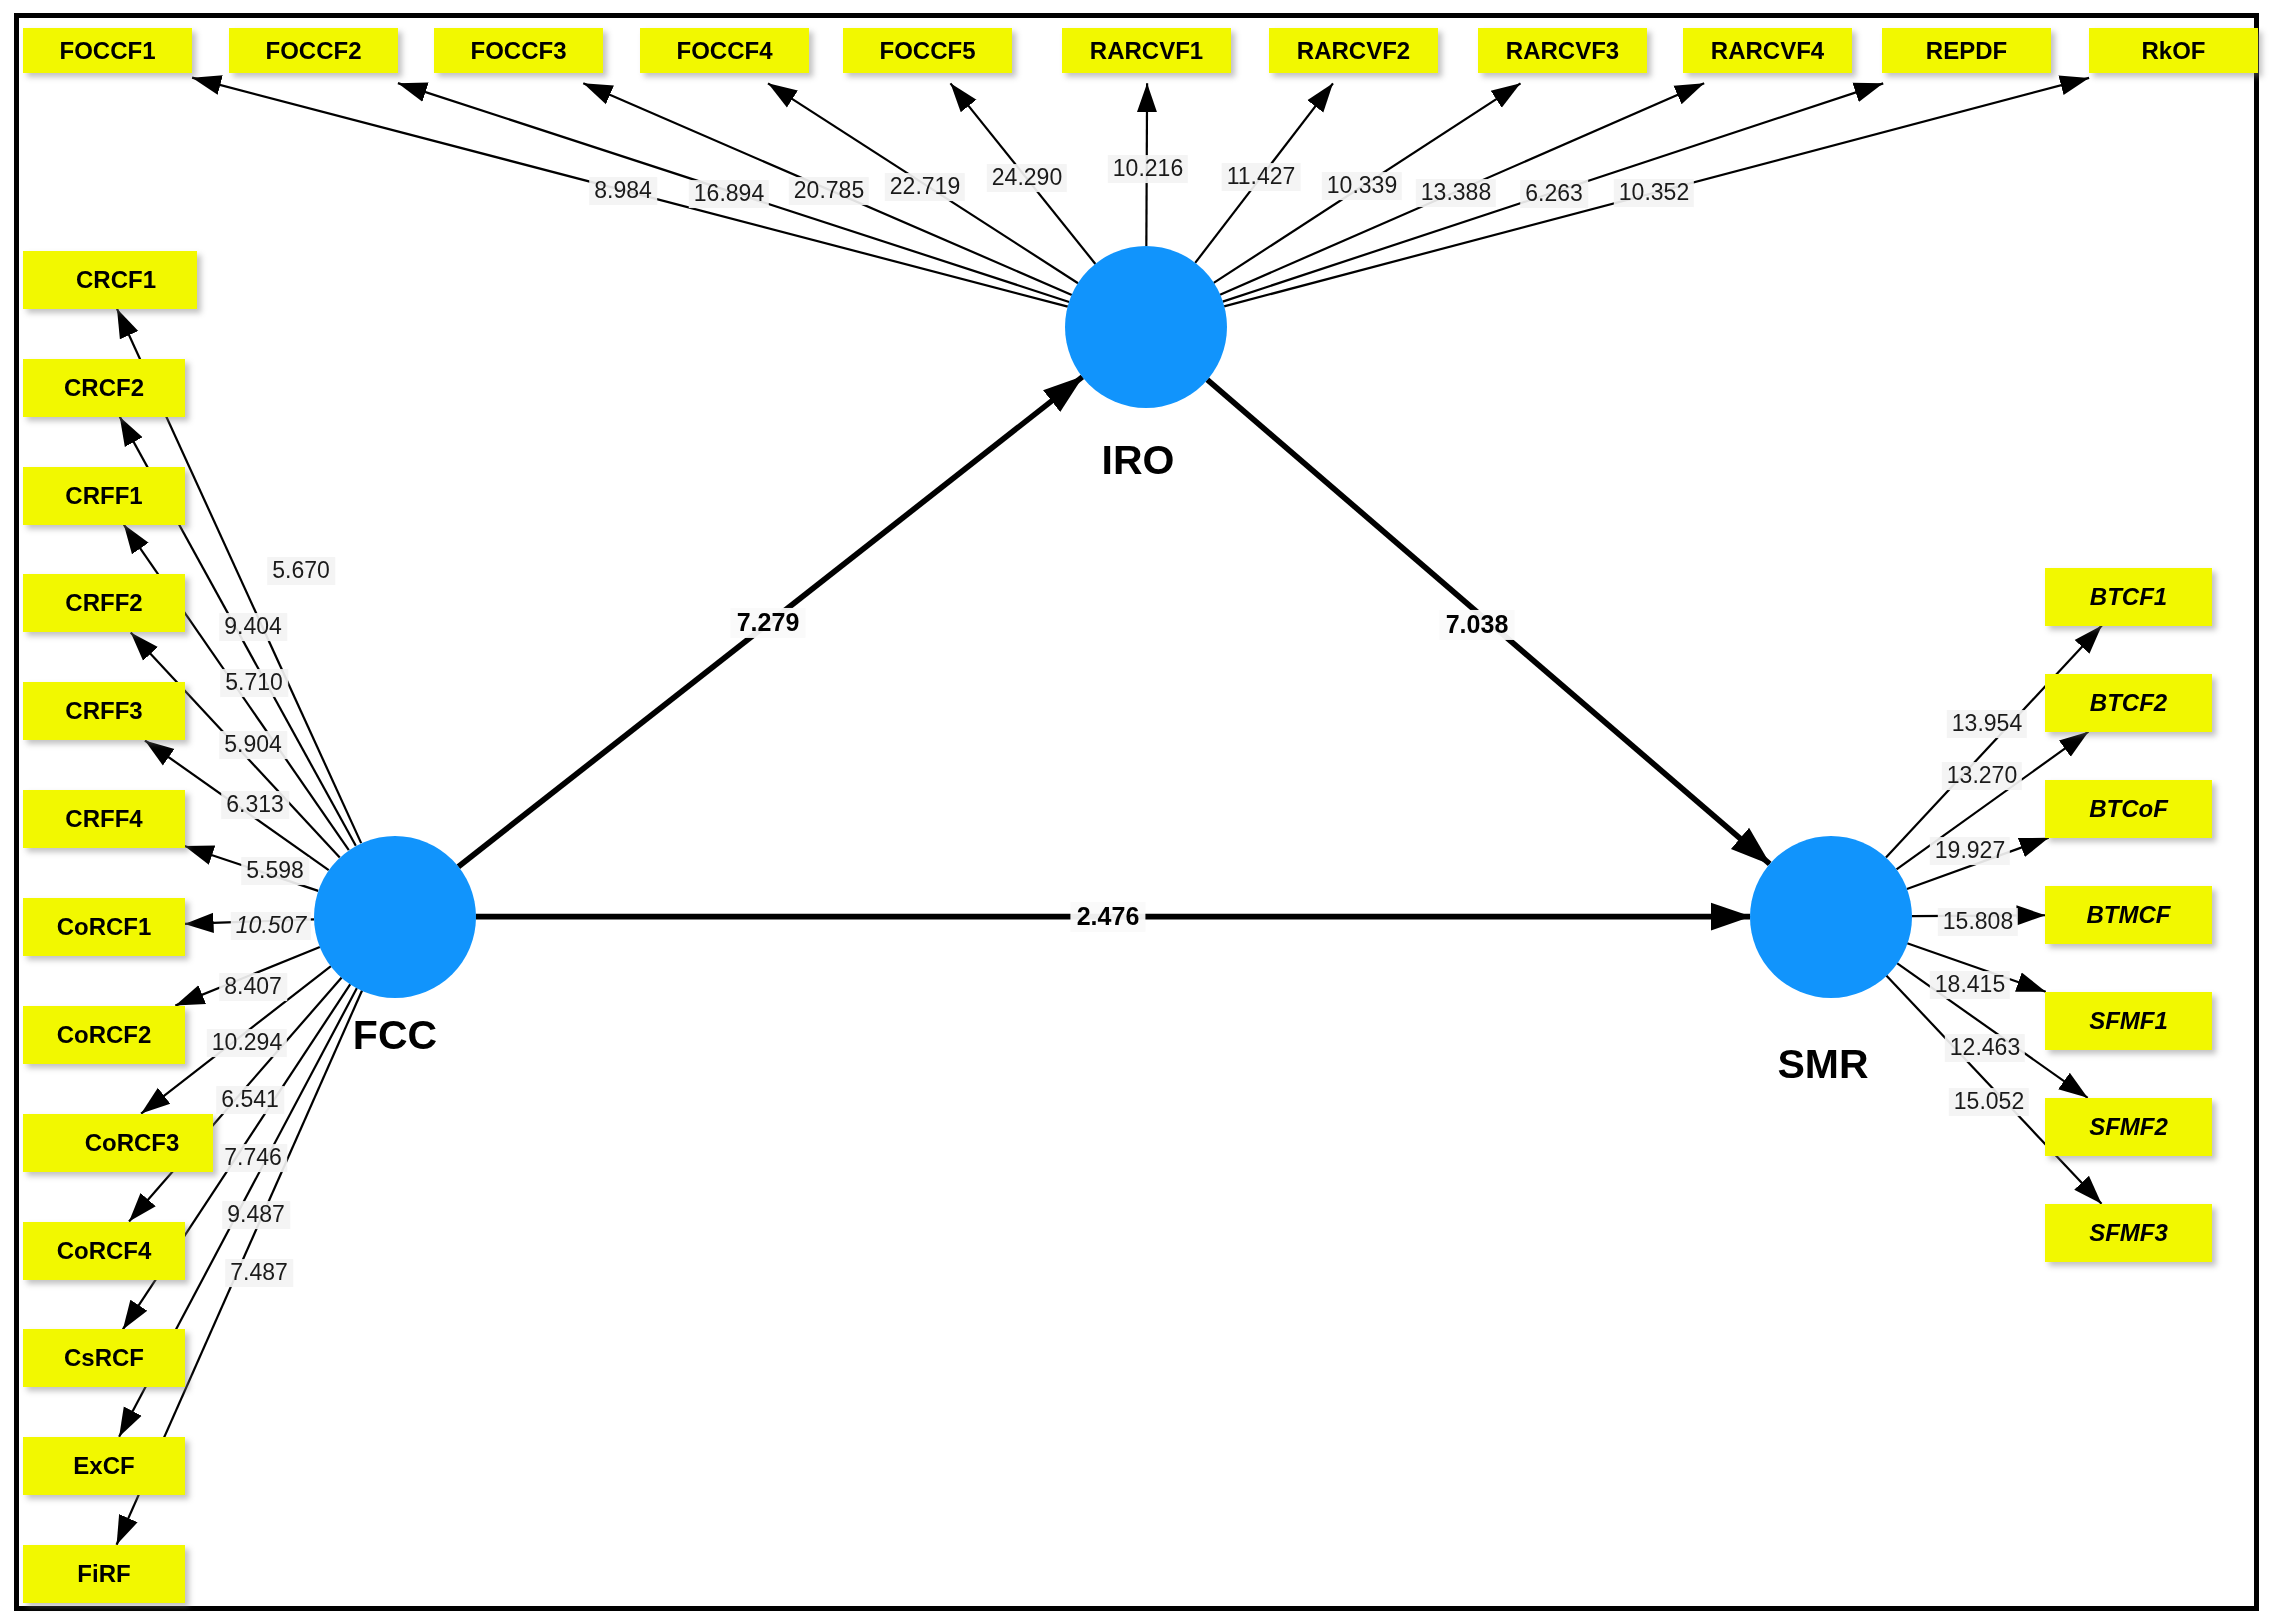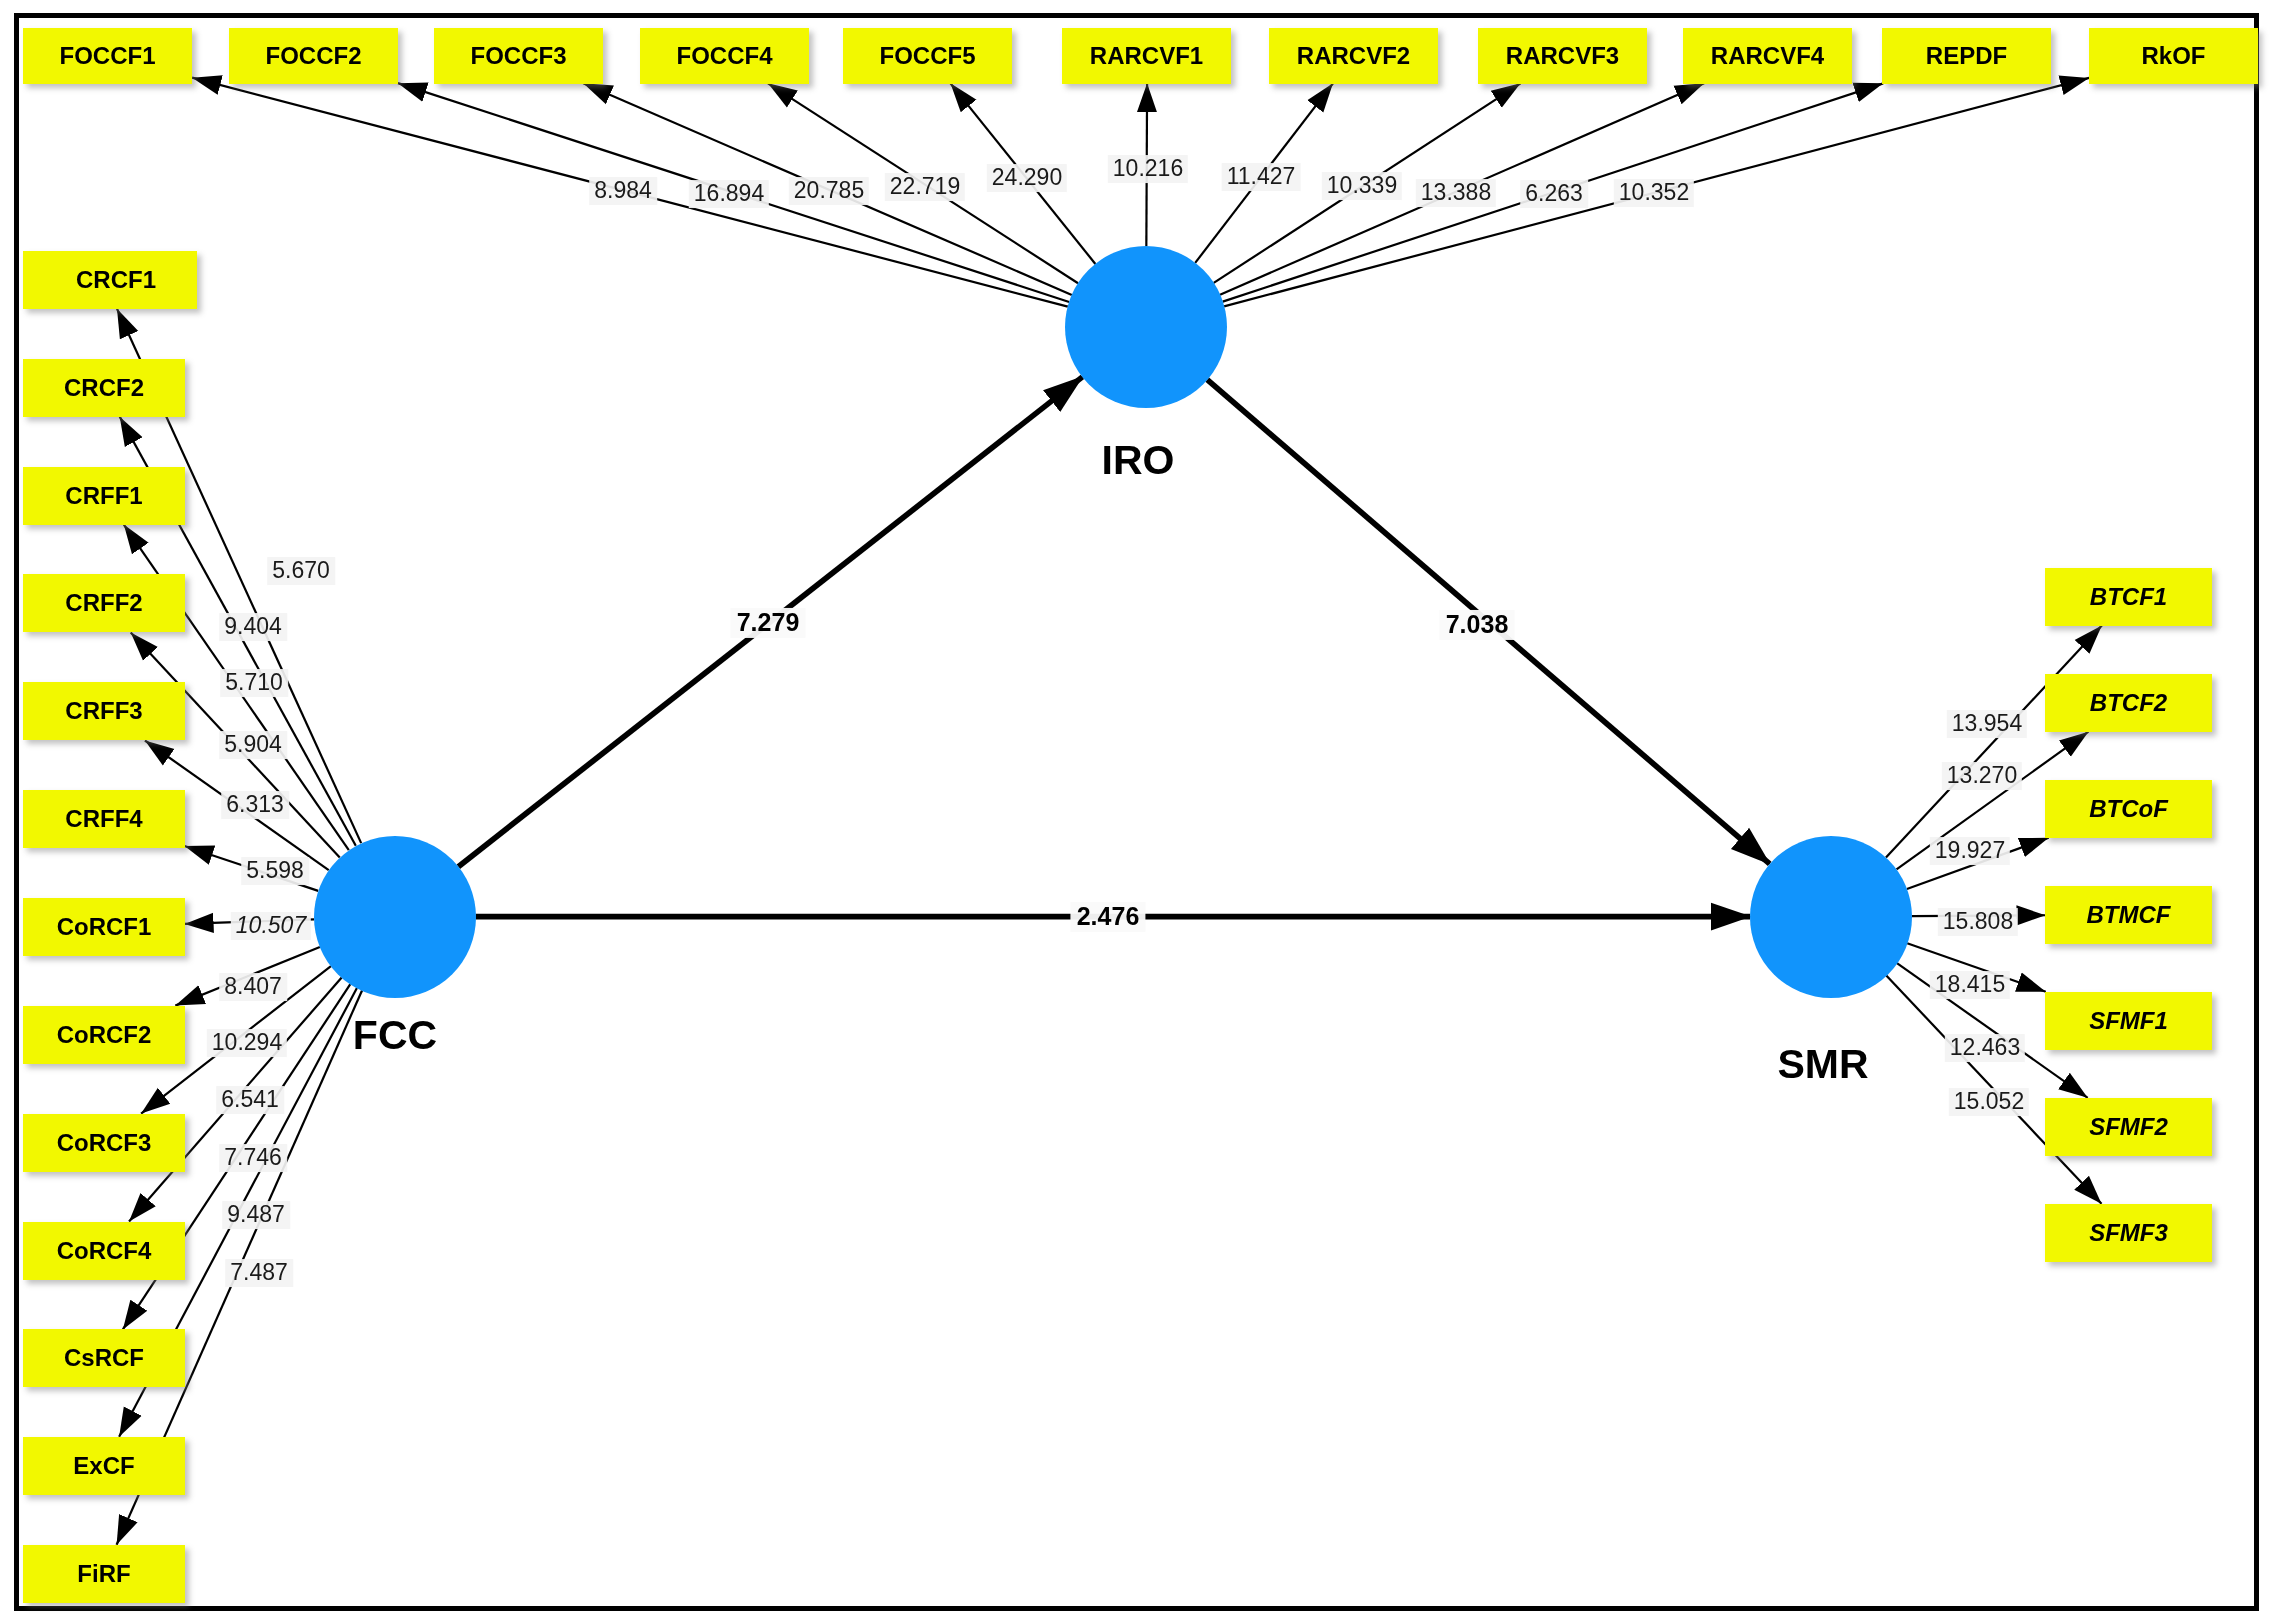--- a/index.html
+++ b/index.html
@@ -17,21 +17,21 @@
   #wires{position:absolute;left:0;top:0;pointer-events:none;}
   .ind{
     position:absolute;
     background:#f2f800;
     color:#000;
     font-weight:700;font-size:24px;
     display:flex;align-items:center;justify-content:center;
     box-shadow:3.8px 4.4px 5.7px rgba(120,120,120,0.45);
     z-index:3;
   }
-  .ind.top{width:169px;height:56px;}
+  .ind.top{width:169px;height:45px;}
   .ind.leftcol{width:162px;height:58px;}
   .ind.rightcol{width:167px;height:58px;font-style:italic;}
   .node{
     position:absolute;width:162px;height:162px;border-radius:50%;
     background:#1194fc;z-index:3;
   }
   .node-label{
     position:absolute;transform:translate(-50%,-50%);
     font-weight:700;font-size:41px;color:#000;z-index:4;white-space:nowrap;
   }
@@ -121,21 +121,21 @@
   <div class="ind top" style="left:2089px;top:28px;">RkOF</div>
 
   <div class="ind leftcol" style="left:23px;top:251px;padding-left:12px;">CRCF1</div>
   <div class="ind leftcol" style="left:23px;top:359px;">CRCF2</div>
   <div class="ind leftcol" style="left:23px;top:467px;">CRFF1</div>
   <div class="ind leftcol" style="left:23px;top:574px;">CRFF2</div>
   <div class="ind leftcol" style="left:23px;top:682px;">CRFF3</div>
   <div class="ind leftcol" style="left:23px;top:790px;">CRFF4</div>
   <div class="ind leftcol" style="left:23px;top:898px;">CoRCF1</div>
   <div class="ind leftcol" style="left:23px;top:1006px;">CoRCF2</div>
-  <div class="ind leftcol" style="left:23px;top:1114px;">CoRCF3</div>
+  <div class="ind leftcol" style="left:23px;top:1114px;padding-left:28px;">CoRCF3</div>
   <div class="ind leftcol" style="left:23px;top:1222px;">CoRCF4</div>
   <div class="ind leftcol" style="left:23px;top:1329px;">CsRCF</div>
   <div class="ind leftcol" style="left:23px;top:1437px;">ExCF</div>
   <div class="ind leftcol" style="left:23px;top:1545px;">FiRF</div>
 
   <div class="ind rightcol" style="left:2045px;top:568px;">BTCF1</div>
   <div class="ind rightcol" style="left:2045px;top:674px;">BTCF2</div>
   <div class="ind rightcol" style="left:2045px;top:780px;">BTCoF</div>
   <div class="ind rightcol" style="left:2045px;top:886px;">BTMCF</div>
   <div class="ind rightcol" style="left:2045px;top:992px;">SFMF1</div>

